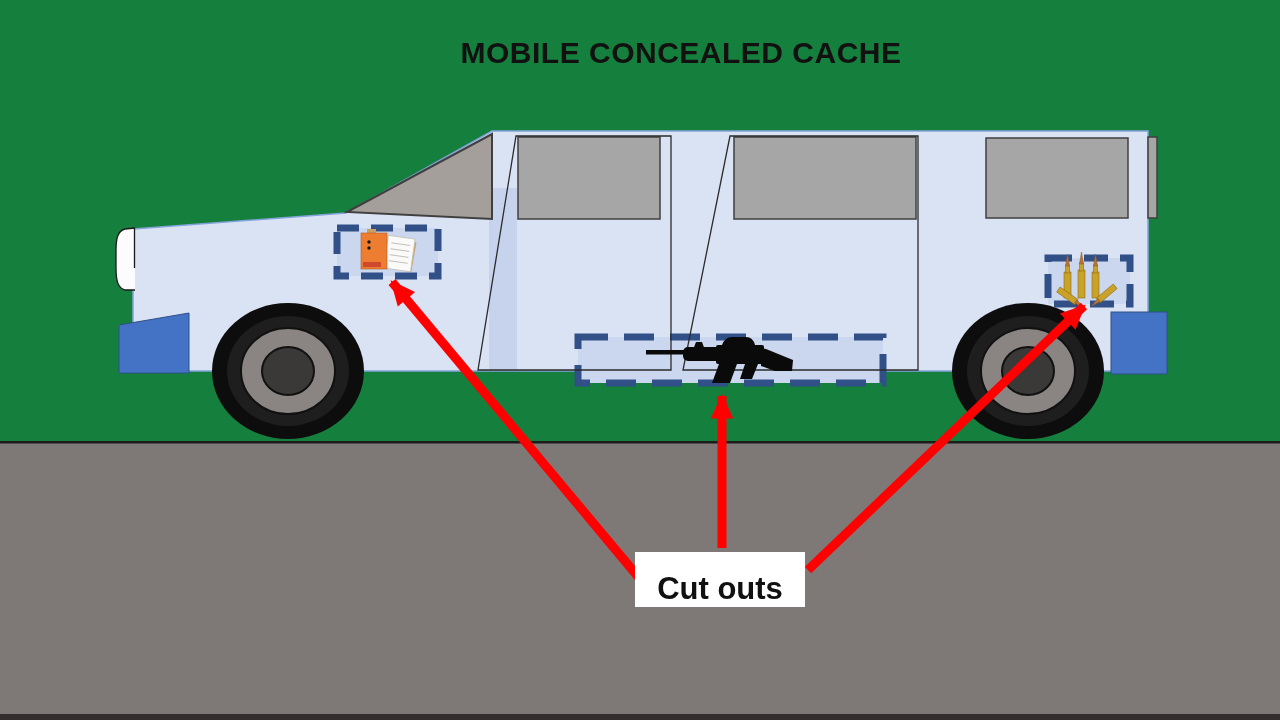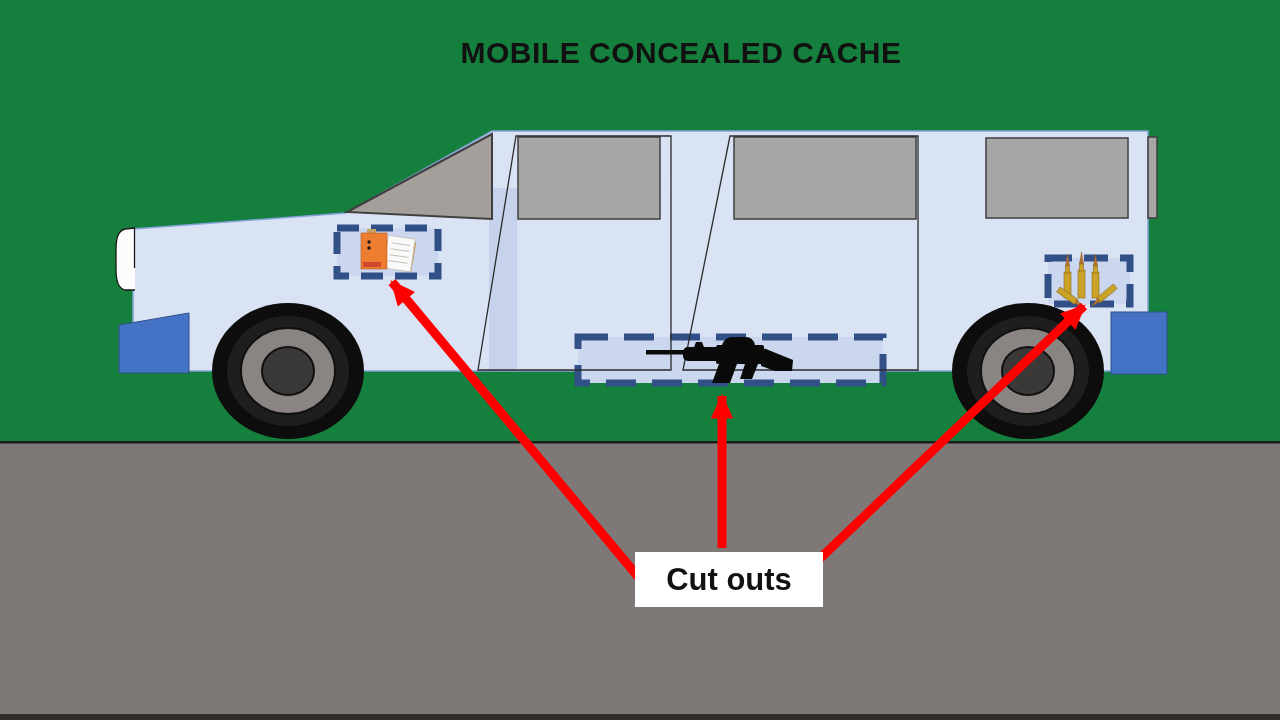--- a/index.html
+++ b/index.html
@@ -7,22 +7,22 @@
     position:relative;width:1280px;height:720px;overflow:hidden;
     background:#15803d;font-family:"Liberation Sans", sans-serif;
   }
   .title{
     position:absolute;top:36px;left:681px;transform:translateX(-50%);
     font-size:30px;font-weight:bold;letter-spacing:0.5px;white-space:nowrap;
     color:var(--title-text,#111);
   }
   .scene{position:absolute;left:0;top:0;}
   .cutout-label{
-    position:absolute;left:635px;top:552px;width:188px;height:55px;
-    background:var(--label-bg,#fff);display:flex;align-items:center;justify-content:center;
+    position:absolute;left:635px;top:552px;width:170px;height:55px;
+    background:var(--label-bg,#fff);display:flex;align-items:flex-end;justify-content:center;
     font-size:31px;font-weight:bold;color:var(--label-text,#111);
   }
   
   .ground-fill{fill:var(--ground,#7e7876);}
   .ground-line{fill:var(--ground-line,#1c1c1c);}
   .ground-dark{fill:var(--ground-dark,#332e2d);}
   .car-body{fill:var(--body,#dae3f3);stroke:var(--body-outline,#84a3da);stroke-width:1.5;}
   .body-shade{fill:var(--body-shade,#c7d3ec);}
   .bumper{fill:var(--bumper,#4472c4);stroke:var(--cache-border,#315088);stroke-width:1;}
   .windshield{fill:var(--windshield,#a49f9a);stroke:var(--window-outline,#3f3f3f);stroke-width:2;}

